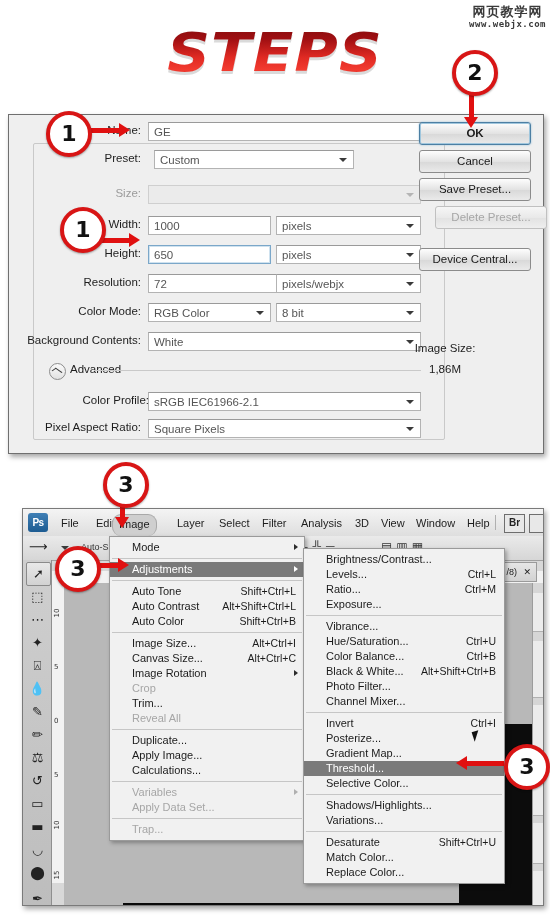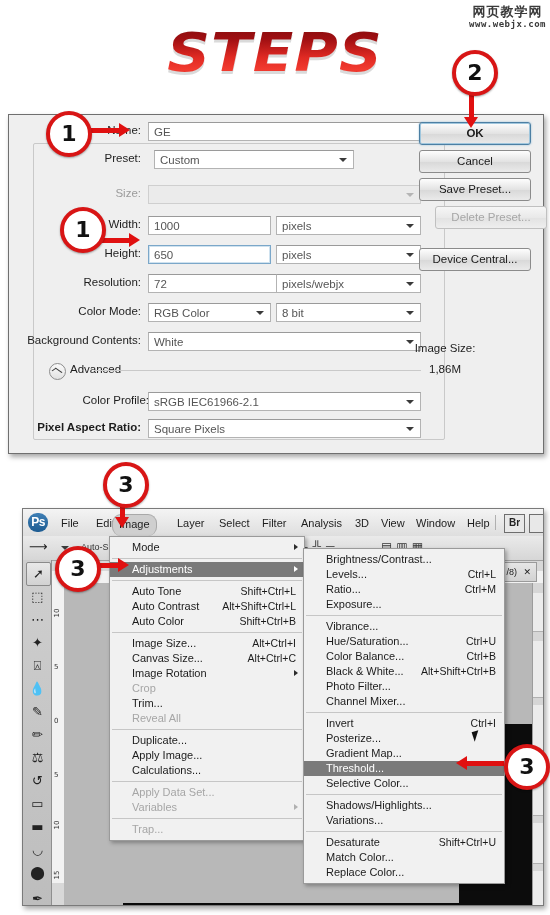--- a/index.html
+++ b/index.html
@@ -96,22 +96,22 @@
   #img-size-value{position:absolute;right:38px;top:248px;width:120px;text-align:center;font-size:11.5px;color:#1d1d1d;}
 
   
   #ps-window{
     left:22px;top:508px;width:520px;height:396px;
     background:#d8d8d8;border:1px solid #7a7a7a;
     box-shadow:2px 3px 5px rgba(0,0,0,.35);overflow:hidden;
   }
   #menubar{position:absolute;left:0;top:0;width:100%;height:27px;
     background:linear-gradient(#f4f4f4,#dedede);border-bottom:1px solid #a9a9a9;}
-  #ps-logo{position:absolute;left:5px;top:4px;width:20px;height:19px;border-radius:9px;
-    background:linear-gradient(#3f7fb5,#1d5c92);color:#fff;font-size:12px;font-weight:bold;
+  #ps-logo{position:absolute;left:5px;top:4px;width:20px;height:19px;border-radius:3px;
+    background:linear-gradient(#3f7fb5,#1d5c92);color:#fff;font-size:10px;font-weight:bold;
     text-align:center;line-height:19px;letter-spacing:-0.5px;}
   .menu-item{position:absolute;top:5px;height:18px;line-height:18px;font-size:11px;color:#1d1d1d;padding:0 6px;}
   .menu-item.active{background:#cfcfcf;border:1px solid #a9a9a9;border-bottom:none;height:21px;line-height:19px;top:5px;}
   #menubar .sep{position:absolute;top:6px;width:1px;height:15px;background:#b0b0b0;}
   .mb-icon{position:absolute;top:5px;height:17px;border:1px solid #6e6e6e;background:#e8e8e8;
     font-size:10px;text-align:center;line-height:16px;color:#222;font-weight:bold;}
 
   #optionsbar{position:absolute;left:0;top:27px;width:100%;height:24px;
     background:linear-gradient(#eaeaea,#d6d6d6);border-bottom:1px solid #a0a0a0;}
 
@@ -251,21 +251,21 @@
   <div class="adv-toggle" style="left:40px;top:248px;"></div>
   <div class="lbl" style="left:61px;top:248px;width:70px;text-align:left;">Advanced</div>
   <div id="advanced-rule"></div>
 
   <div class="lbl" style="left:40px;top:279px;width:100px;">Color Profile:</div>
   <div class="combo" style="left:139px;top:277px;width:273px;">
     <span>sRGB IEC61966-2.1</span>
     <span class="caret"></span>
   </div>
 
-  <div class="lbl" style="left:14px;top:306px;width:118px;font-weight:bold;">Pixel Aspect Ratio:</div>
+  <div class="lbl" style="left:14px;top:306px;width:118px;">Pixel Aspect Ratio:</div>
   <div class="combo" style="left:139px;top:304px;width:273px;">
     <span>Square Pixels</span>
     <span class="caret"></span>
   </div>
 
   <div class="btn primary" style="left:410px;top:7px;">OK</div>
   <div class="btn" style="left:410px;top:35px;">Cancel</div>
   <div class="btn" style="left:410px;top:63px;">Save Preset...</div>
   <div class="btn disabled" style="left:410px;top:91px;margin-left:16px;">Delete Preset...</div>
   <div class="btn" style="left:410px;top:133px;">Device Central...</div>
@@ -381,22 +381,22 @@
       <div class="mi"><span>Canvas Size...</span><span class="sc">Alt+Ctrl+C</span></div>
       <div class="mi"><span>Image Rotation</span><span class="arw"></span></div>
       <div class="mi dim"><span>Crop</span></div>
       <div class="mi"><span>Trim...</span></div>
       <div class="mi dim"><span>Reveal All</span></div>
       <div class="msep"></div>
       <div class="mi"><span>Duplicate...</span></div>
       <div class="mi"><span>Apply Image...</span></div>
       <div class="mi"><span>Calculations...</span></div>
       <div class="msep"></div>
+      <div class="mi dim"><span>Variables</span><span class="arw"></span></div>
       <div class="mi dim"><span>Apply Data Set...</span></div>
-      <div class="mi dim"><span>Variables</span><span class="arw"></span></div>
       <div class="msep"></div>
       <div class="mi dim"><span>Trap...</span></div>
     </div>
 
   <div class="menu" id="adjustments-menu" style="left:280px;top:39px;width:200px;padding:3px 0;">
       <div class="mi"><span>Brightness/Contrast...</span></div>
       <div class="mi"><span>Levels...</span><span class="sc">Ctrl+L</span></div>
       <div class="mi"><span>Ratio...</span><span class="sc">Ctrl+M</span></div>
       <div class="mi"><span>Exposure...</span></div>
       <div class="msep"></div>

